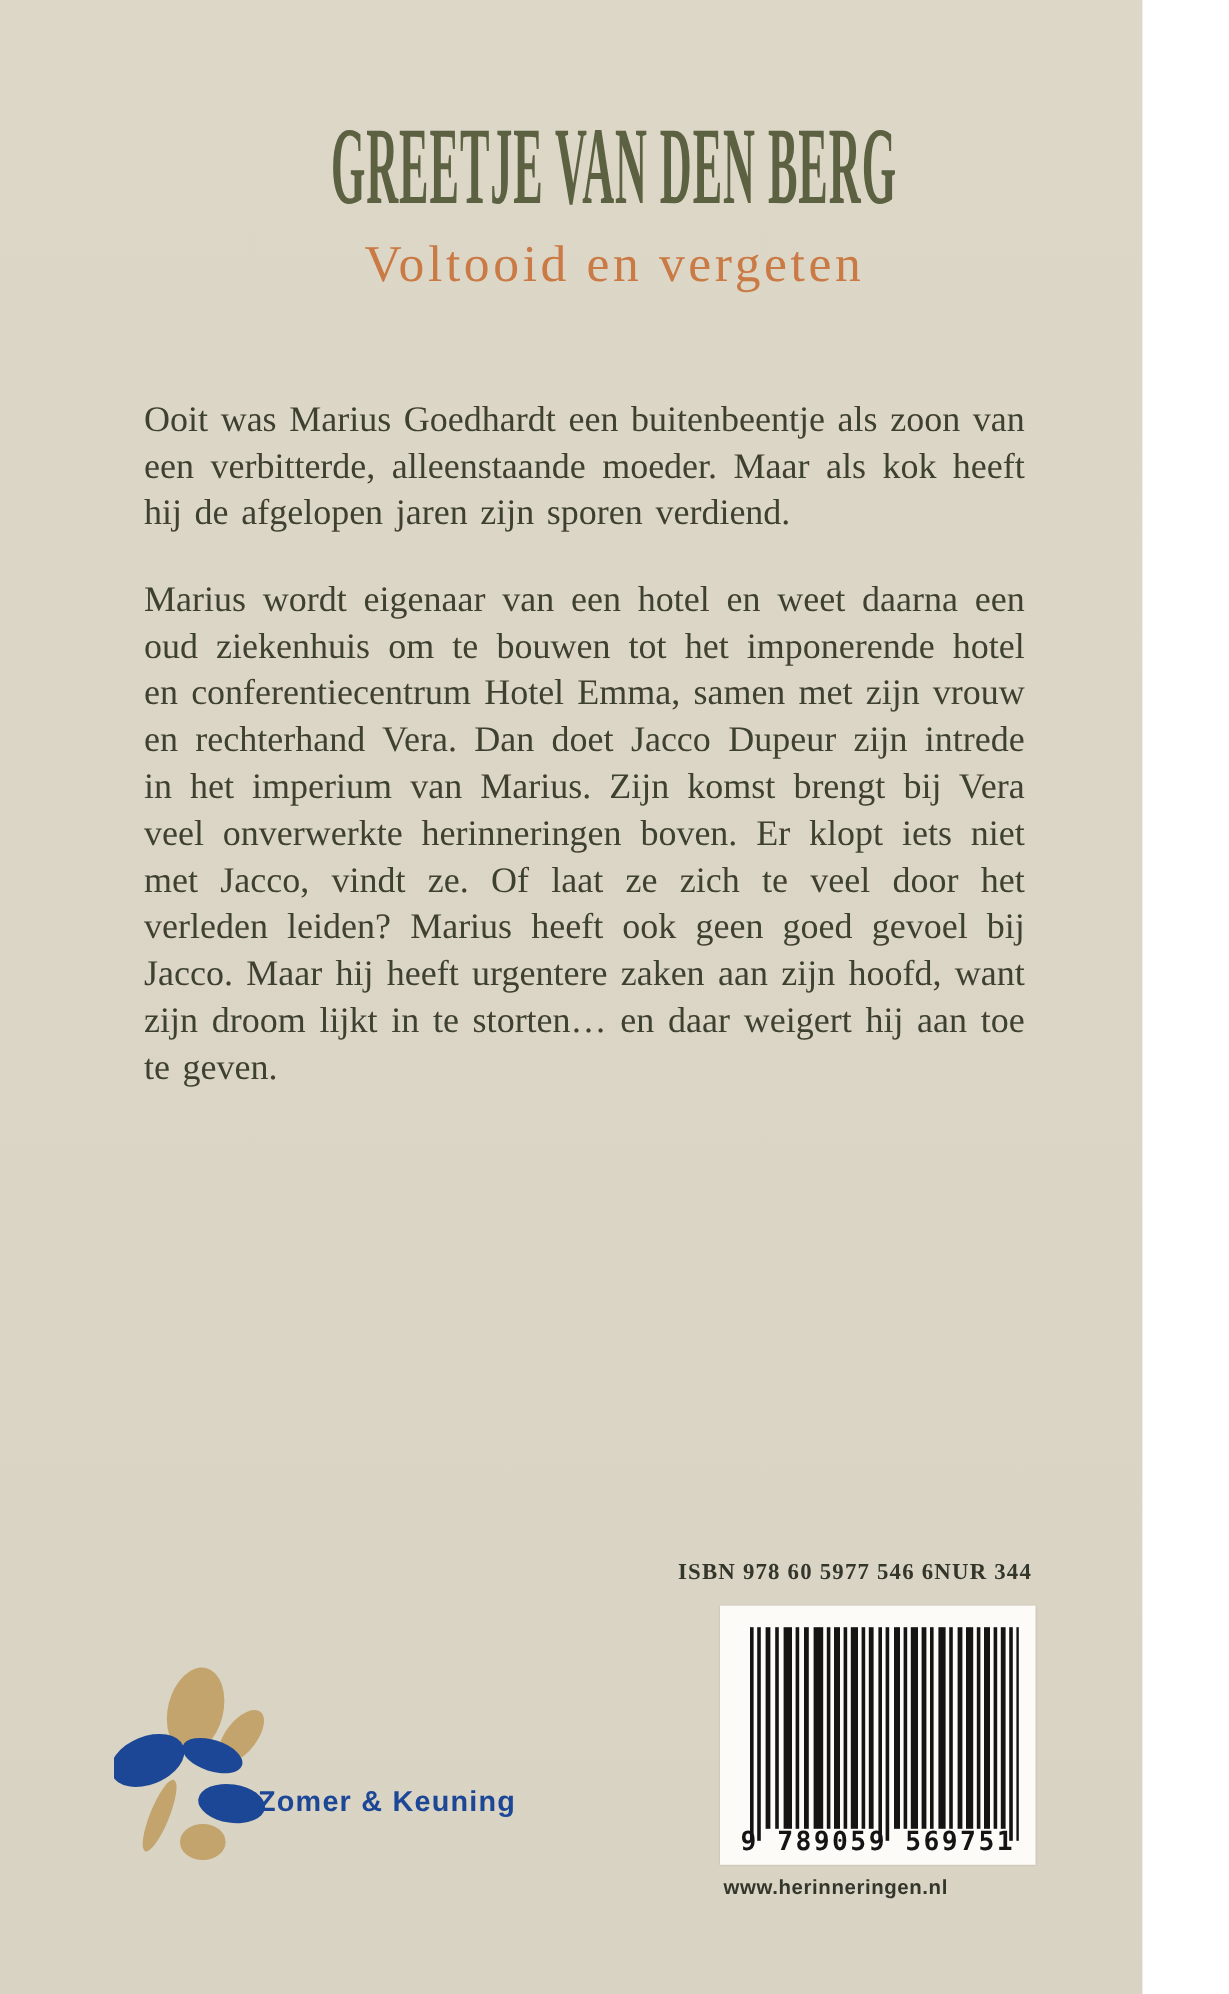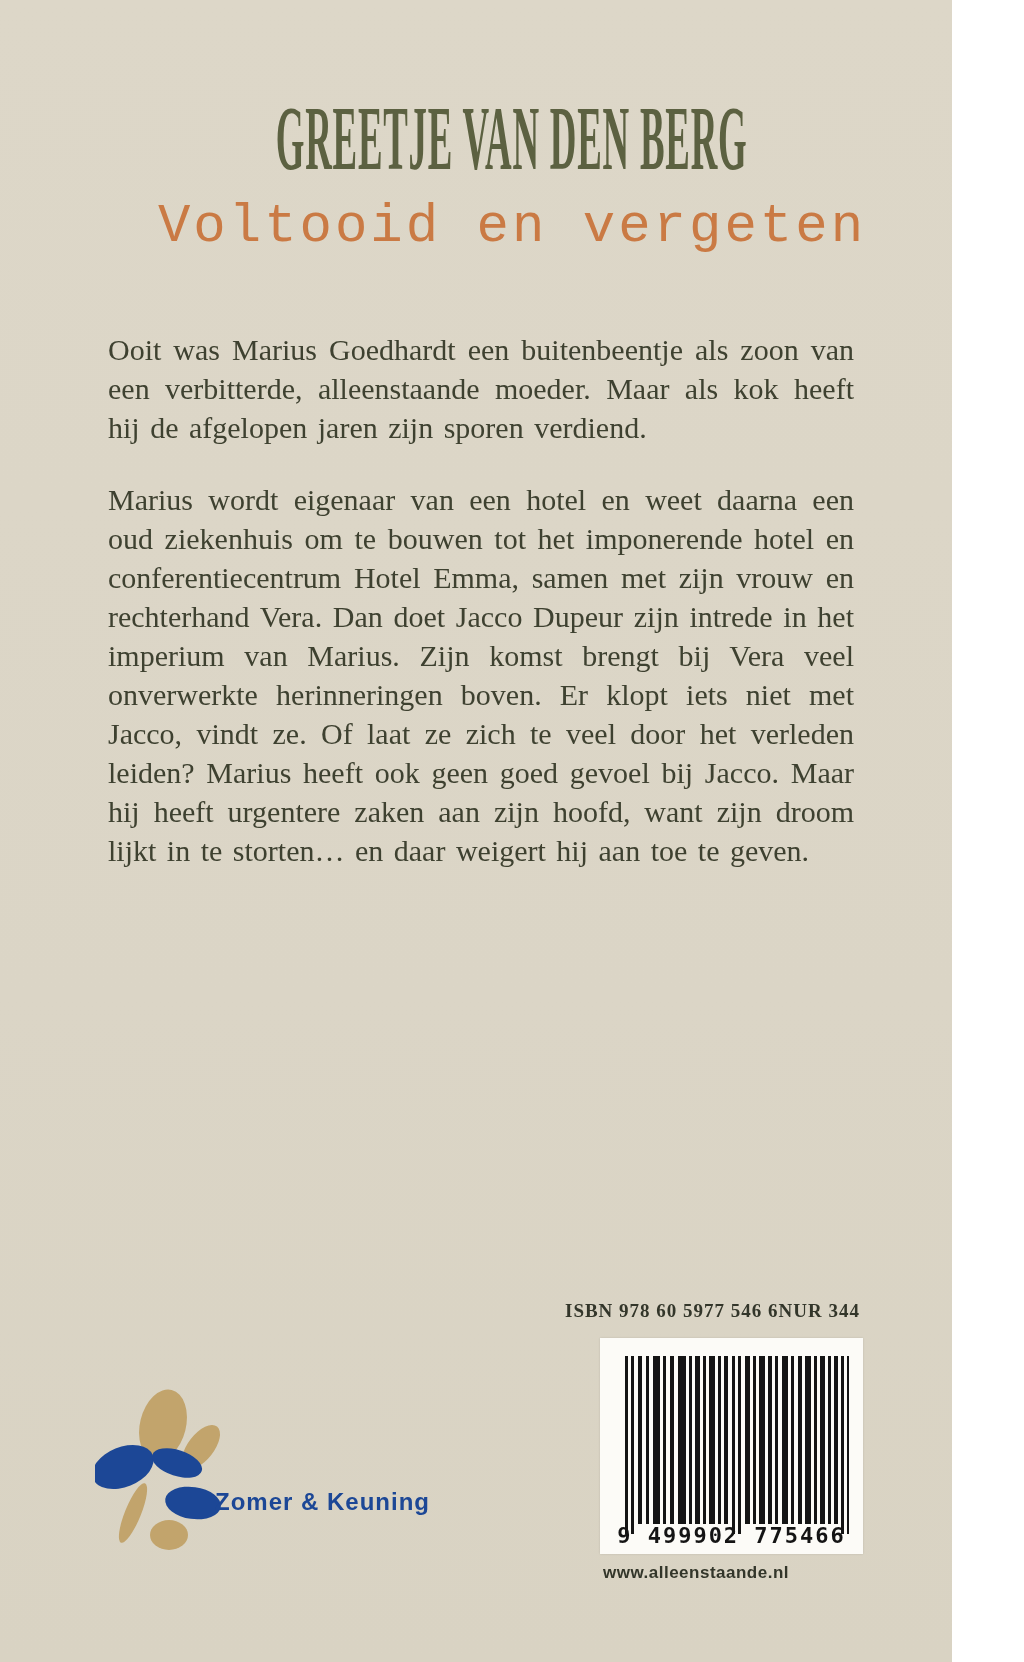--- a/index.html
+++ b/index.html
@@ -22,33 +22,33 @@
     white-space:nowrap;
     transform:scaleX(0.40);
     transform-origin:center center;
     letter-spacing:2px;
   }
   .title-wrap{
     position:absolute;top:196px;left:0;width:1024px;
     text-align:center;
   }
   .title{
-    font-family:Liberation Mono, monospace;
-    font-size:54px;
+    font-family:Liberation Serif, serif;
+    font-size:43px;
     font-weight:normal;
     color:#ca7a44;
     letter-spacing:3px;
     white-space:nowrap;
   }
   .body-text{
     position:absolute;top:330px;left:108px;width:746px;
     color:#3e4130;
   }
   .body-text p{
-    margin:0 0 33px 0;
+    margin:0 0 33px 12px;
     font-size:30px;
     line-height:39px;
     text-align:justify;
     word-spacing:3px;
   }
   .body-text p.bio{
     margin-top:62px;
     font-size:28.5px;
     line-height:37px;
   }
@@ -158,24 +158,24 @@
         <rect x="205" y="18" width="6" height="168"></rect>
         <rect x="214" y="18" width="3" height="168"></rect>
         <rect x="220" y="18" width="5" height="168"></rect>
         <rect x="228" y="18" width="3" height="168"></rect>
         <rect x="234" y="18" width="4" height="168"></rect>
 
         <rect x="241" y="18" width="3" height="178"></rect>
         <rect x="247" y="18" width="2" height="178"></rect>
       </g>
     </svg>
-    <div class="barcode-digits">9 499902 775466</div>
+    <div class="barcode-digits">9 789059 569751</div>
   </div>
 
-  <div class="website">www.alleenstaande.nl</div>
+  <div class="website">www.herinneringen.nl</div>
 
   <div class="publisher">
     <svg class="publisher-flower" width="135" height="170" viewBox="0 0 135 170" aria-hidden="true">
 
       <ellipse cx="68" cy="40" rx="23" ry="36" fill="#c2a46c" transform="rotate(14 68 40)"></ellipse>
       <ellipse cx="106" cy="62" rx="13" ry="26" fill="#c2a46c" transform="rotate(38 106 62)"></ellipse>
       <ellipse cx="38" cy="128" rx="8" ry="32" fill="#c2a46c" transform="rotate(22 38 128)"></ellipse>
       <ellipse cx="74" cy="150" rx="19" ry="15" fill="#c2a46c"></ellipse>
 
       <ellipse cx="28" cy="82" rx="32" ry="20" fill="#1c4796" transform="rotate(-22 28 82)"></ellipse>

